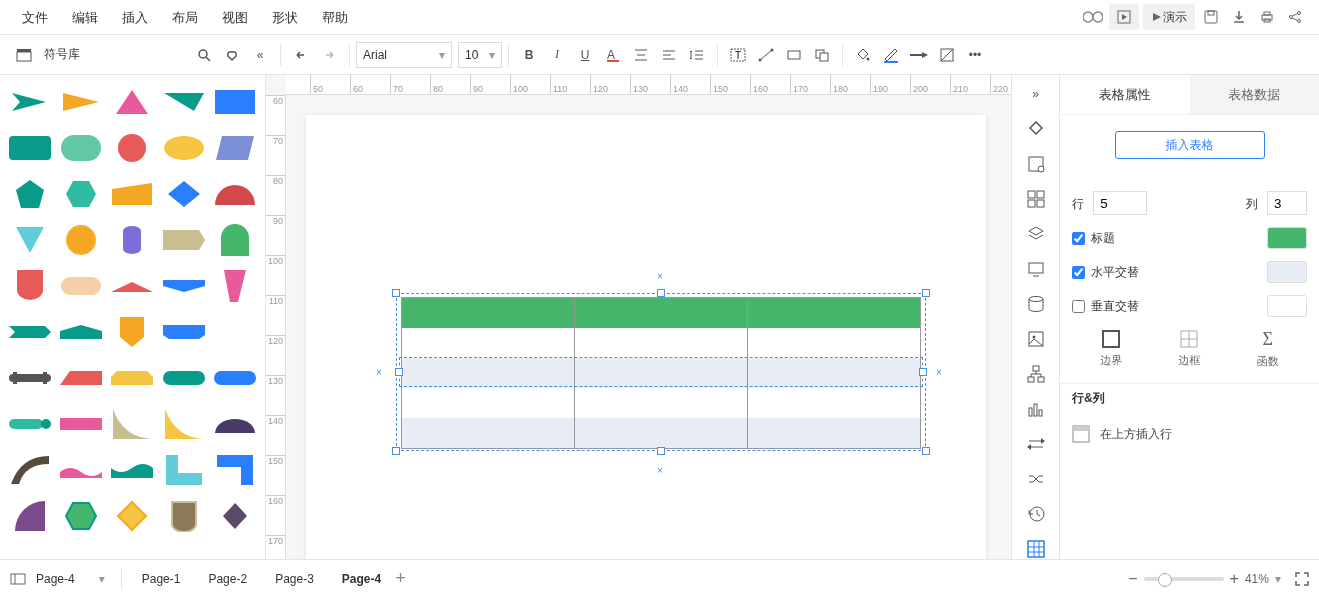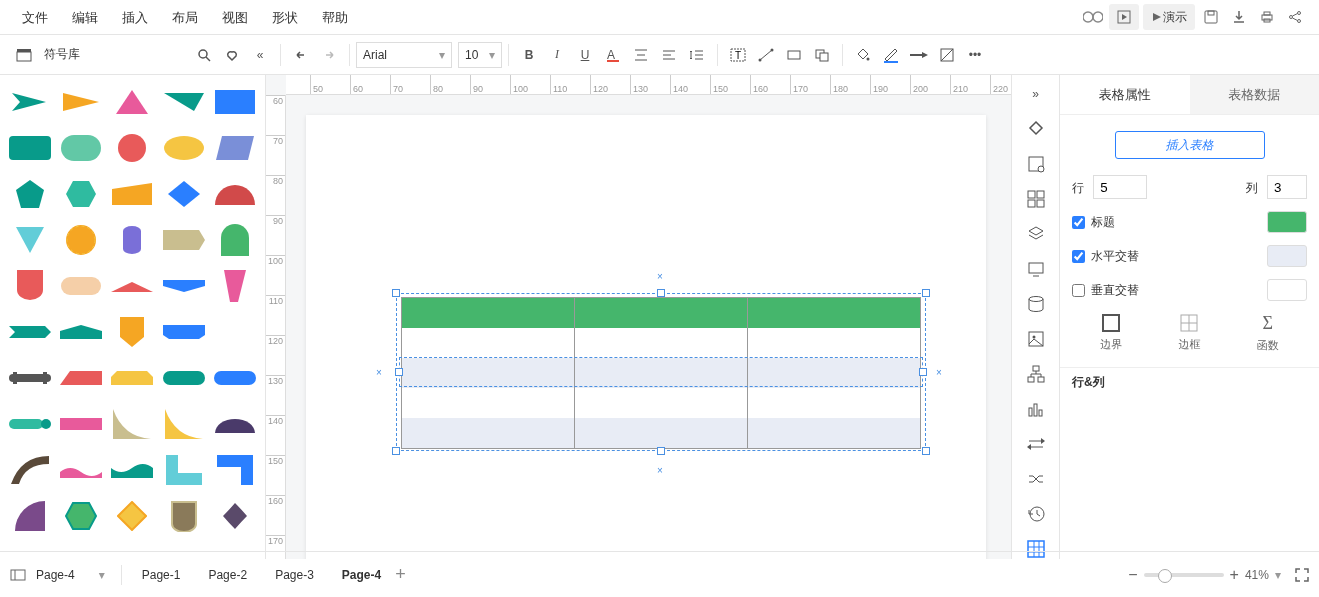--- a/index.html
+++ b/index.html
@@ -34,31 +34,31 @@
 .tbl-cell { flex:1; border-right:1px solid #999; }
 .tbl-cell:last-child { border-right:none; }
 .right-strip { position:absolute; right:260px; top:75px; bottom:38px; width:48px; border-left:1px solid #e5e5e5; display:flex; flex-direction:column; align-items:center; padding-top:8px; gap:14px; }
 .right-strip .s-icon { width:22px; height:22px; color:#555; display:flex; align-items:center; justify-content:center; }
 .right-strip .s-icon.active { color:#2a7fff; }
 .right-panel { position:absolute; right:0; top:75px; bottom:38px; width:260px; border-left:1px solid #e5e5e5; background:#fff; display:flex; flex-direction:column; }
 .rp-tabs { display:flex; height:40px; border-bottom:1px solid #eee; }
 .rp-tab { flex:1; display:flex; align-items:center; justify-content:center; cursor:pointer; font-size:13px; }
 .rp-tab.inactive { background:#f4f4f4; color:#666; }
 .rp-body { padding:12px; overflow-y:auto; flex:1; }
-.rp-btn { width:150px; height:28px; margin:4px auto 16px; border:1px solid #2a7fff; color:#2a7fff; display:flex; align-items:center; justify-content:center; border-radius:3px; cursor:pointer;font-style:italic; }
+.rp-btn { width:150px; height:28px; margin:4px auto 32px; border:1px solid #2a7fff; color:#2a7fff; display:flex; align-items:center; justify-content:center; border-radius:3px; cursor:pointer; }
 .rp-section-title { font-weight:600; margin:6px 0 10px; }
 .rp-row { display:flex; align-items:center; justify-content:space-between; margin-bottom:12px; }
 .rp-input { width:54px; height:24px; border:1px solid #ddd; padding:0 6px; }
 .rp-check { display:flex; align-items:center; gap:6px; }
 .rp-check input { accent-color:#2a7fff; }
 .color-swatch { width:40px; height:22px; border:1px solid #ddd; border-radius:3px; }
 .rp-icon-col { display:flex; justify-content:space-around; text-align:center; margin:8px 0 14px; }
 .rp-icon-col .it { display:flex; flex-direction:column; align-items:center; gap:4px; font-size:11px; color:#666; }
 .rp-action-row { display:flex; align-items:center; gap:10px; padding:8px 0; color:#444; }
-.statusbar { position:absolute; left:0; right:0; bottom:0; height:46px; border-top:1px solid #e5e5e5; display:flex; align-items:center; padding:0 10px; }
+.statusbar { position:absolute; left:0; right:0; bottom:0; height:38px; border-top:1px solid #e5e5e5; display:flex; align-items:center; padding:0 10px; }
 .sb-page-dd { display:flex; align-items:center; gap:6px; padding:0 10px; }
 .sb-tab { padding:0 14px; height:100%; display:flex; align-items:center; cursor:pointer; }
 .sb-tab.active { font-weight:600; }
 .sb-spacer { flex:1; }
 .sb-zoom { display:flex; align-items:center; gap:6px; color:#666; }
 .slider { width:80px; height:4px; background:#ddd; border-radius:2px; position:relative; }
 .slider::after { content:""; position:absolute; left:14px; top:-4px; width:12px; height:12px; background:#fff; border:1px solid #aaa; border-radius:50%; }
 svg { display:block; }
 ::-webkit-scrollbar { width:10px; height:10px; }
 ::-webkit-scrollbar-thumb { background:#ccc; border-radius:5px; }
@@ -748,20 +748,27 @@
           </svg>
           <span>边框</span>
         </div>
       <div class="it">
           <span style="font-size:18px;font-family:serif">Σ</span>
           <span>函数</span>
         </div>
     </div>
     <hr style="border:none;border-top:1px solid #eee;margin:6px -12px">
     <div class="rp-section-title">行&amp;列</div>
+    <div class="rp-action-row">
+      <svg width="18" height="18">
+          <rect x="1" y="1" width="16" height="16" fill="none" stroke="#888"></rect>
+          <rect x="1" y="1" width="16" height="5" fill="#ccc"></rect>
+        </svg>
+      <span>在上方插入行</span>
+    </div>
   </div>
 </div>
 
 <div class="statusbar">
   <span class="icon-btn">
       <svg width="16" height="12">
         <rect x="1" y="1" width="14" height="10" fill="none" stroke="#666"></rect>
         <line x1="5" y1="1" x2="5" y2="11" stroke="#666"></line>
       </svg>
     </span>

